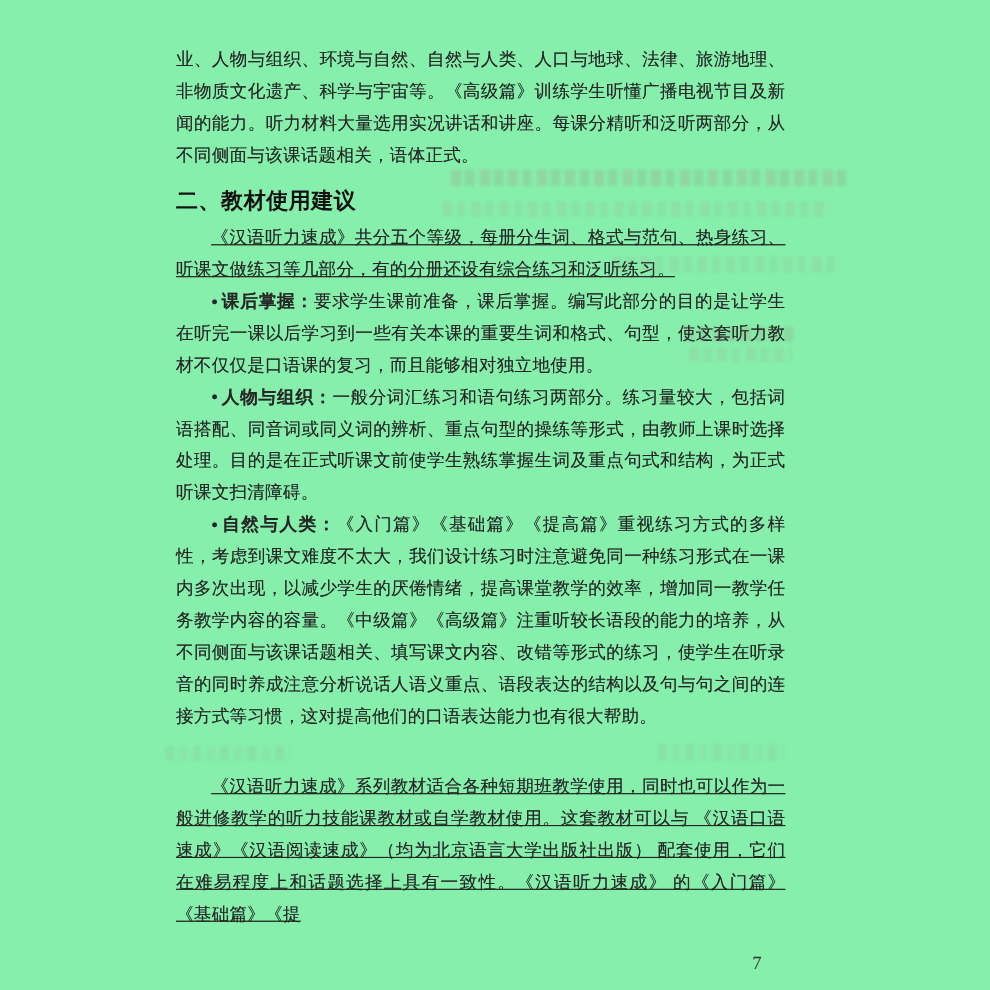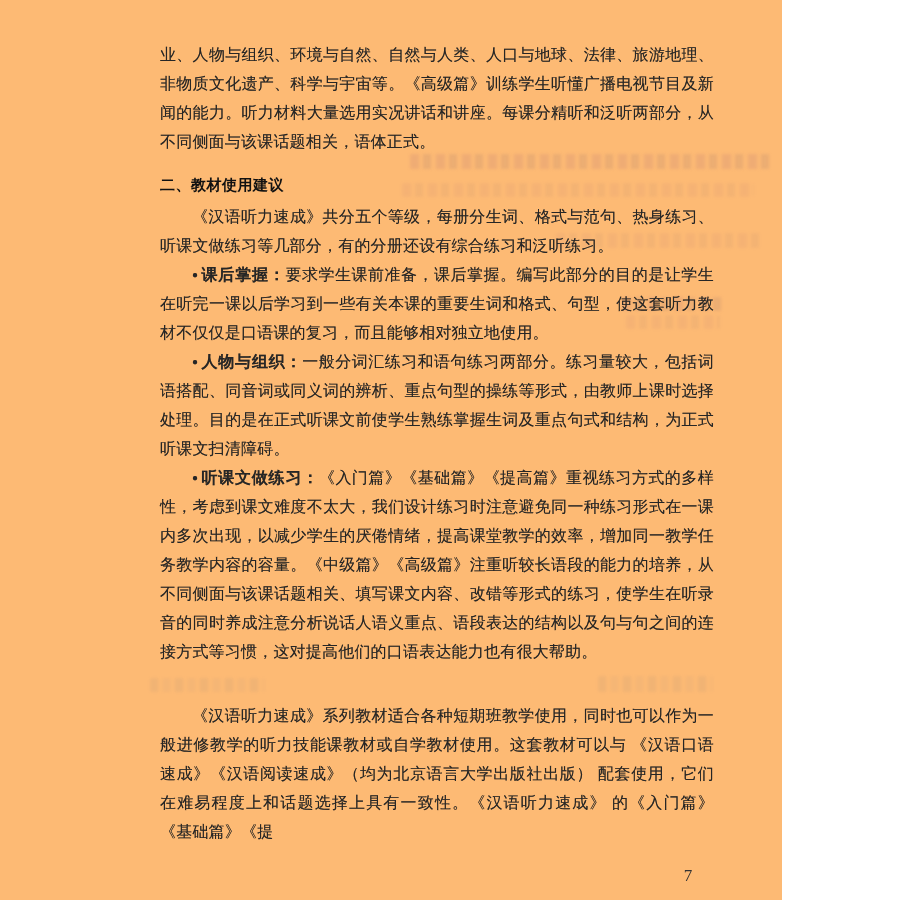--- a/index.html
+++ b/index.html
@@ -2,48 +2,48 @@
 <html><head>
 <meta charset="utf-8">
 <style>
   html, body {
     margin: 0;
     padding: 0;
     background: #ffffff;
   }
   .page {
     position: relative;
-    width: 782px;
+    width: 900px;
     height: 900px;
-    background: #fdba74;
+    background: #86efac;
     overflow: hidden;
     font-family: "Liberation Serif", "DejaVu Serif", serif;
     color: #262626;
   }
   
   .text-block {
     position: absolute;
     left: 160px;
     top: 40px;
     width: 554px;
   }
   .body {
     margin: 0;
     font-size: 16px;
     line-height: 29px;
     text-align: justify;
     letter-spacing: 0.2px;
     color: #262626;
     text-shadow: 0 0 0.4px rgba(20,20,20,0.45);
   }
-  .indent { text-indent: 2em; }
+  .indent { text-indent: 2em; text-decoration: underline; }
   h2.section-heading {
     margin: 14px 0 3px 0;
-    font-family: Liberation Sans, sans-serif;
-    font-size: 15px;
+    font-family: Liberation Mono, monospace;
+    font-size: 20px;
     line-height: 29px;
     font-weight: bold;
     color: #111;
     letter-spacing: 0.5px;
   }
   .bullet-para { text-indent: 2em; }
   .bullet-para .marker {
     font-size: 10px;
     vertical-align: 2px;
     margin-right: 3px;
@@ -105,21 +105,21 @@
     <p class="body">业、人物与组织、环境与自然、自然与人类、人口与地球、法律、旅游地理、非物质文化遗产、科学与宇宙等。《高级篇》训练学生听懂广播电视节目及新闻的能力。听力材料大量选用实况讲话和讲座。每课分精听和泛听两部分，从不同侧面与该课话题相关，语体正式。</p>
 
     <h2 class="section-heading">二、教材使用建议</h2>
 
     <p class="body indent">《汉语听力速成》共分五个等级，每册分生词、格式与范句、热身练习、听课文做练习等几部分，有的分册还设有综合练习和泛听练习。</p>
 
     <p class="body bullet-para"><span class="marker">●</span><b>课后掌握：</b><span>要求学生课前准备，课后掌握。编写此部分的目的是让学生在听完一课以后学习到一些有关本课的重要生词和格式、句型，使这套听力教材不仅仅是口语课的复习，而且能够相对独立地使用。</span></p>
 
     <p class="body bullet-para"><span class="marker">●</span><b>人物与组织：</b><span>一般分词汇练习和语句练习两部分。练习量较大，包括词语搭配、同音词或同义词的辨析、重点句型的操练等形式，由教师上课时选择处理。目的是在正式听课文前使学生熟练掌握生词及重点句式和结构，为正式听课文扫清障碍。</span></p>
 
-    <p class="body bullet-para"><span class="marker">●</span><b>听课文做练习：</b><span>《入门篇》《基础篇》《提高篇》重视练习方式的多样性，考虑到课文难度不太大，我们设计练习时注意避免同一种练习形式在一课内多次出现，以减少学生的厌倦情绪，提高课堂教学的效率，增加同一教学任务教学内容的容量。《中级篇》《高级篇》注重听较长语段的能力的培养，从不同侧面与该课话题相关、填写课文内容、改错等形式的练习，使学生在听录音的同时养成注意分析说话人语义重点、语段表达的结构以及句与句之间的连接方式等习惯，这对提高他们的口语表达能力也有很大帮助。</span></p>
+    <p class="body bullet-para"><span class="marker">●</span><b>自然与人类：</b><span>《入门篇》《基础篇》《提高篇》重视练习方式的多样性，考虑到课文难度不太大，我们设计练习时注意避免同一种练习形式在一课内多次出现，以减少学生的厌倦情绪，提高课堂教学的效率，增加同一教学任务教学内容的容量。《中级篇》《高级篇》注重听较长语段的能力的培养，从不同侧面与该课话题相关、填写课文内容、改错等形式的练习，使学生在听录音的同时养成注意分析说话人语义重点、语段表达的结构以及句与句之间的连接方式等习惯，这对提高他们的口语表达能力也有很大帮助。</span></p>
 
 
     <p class="body indent closing">《汉语听力速成》系列教材适合各种短期班教学使用，同时也可以作为一般进修教学的听力技能课教材或自学教材使用。这套教材可以与 《汉语口语速成》《汉语阅读速成》（均为北京语言大学出版社出版） 配套使用，它们在难易程度上和话题选择上具有一致性。《汉语听力速成》 的《入门篇》《基础篇》《提</p>
 
   </div>
 
   <div class="page-number">7</div>
 
 </div>
 

